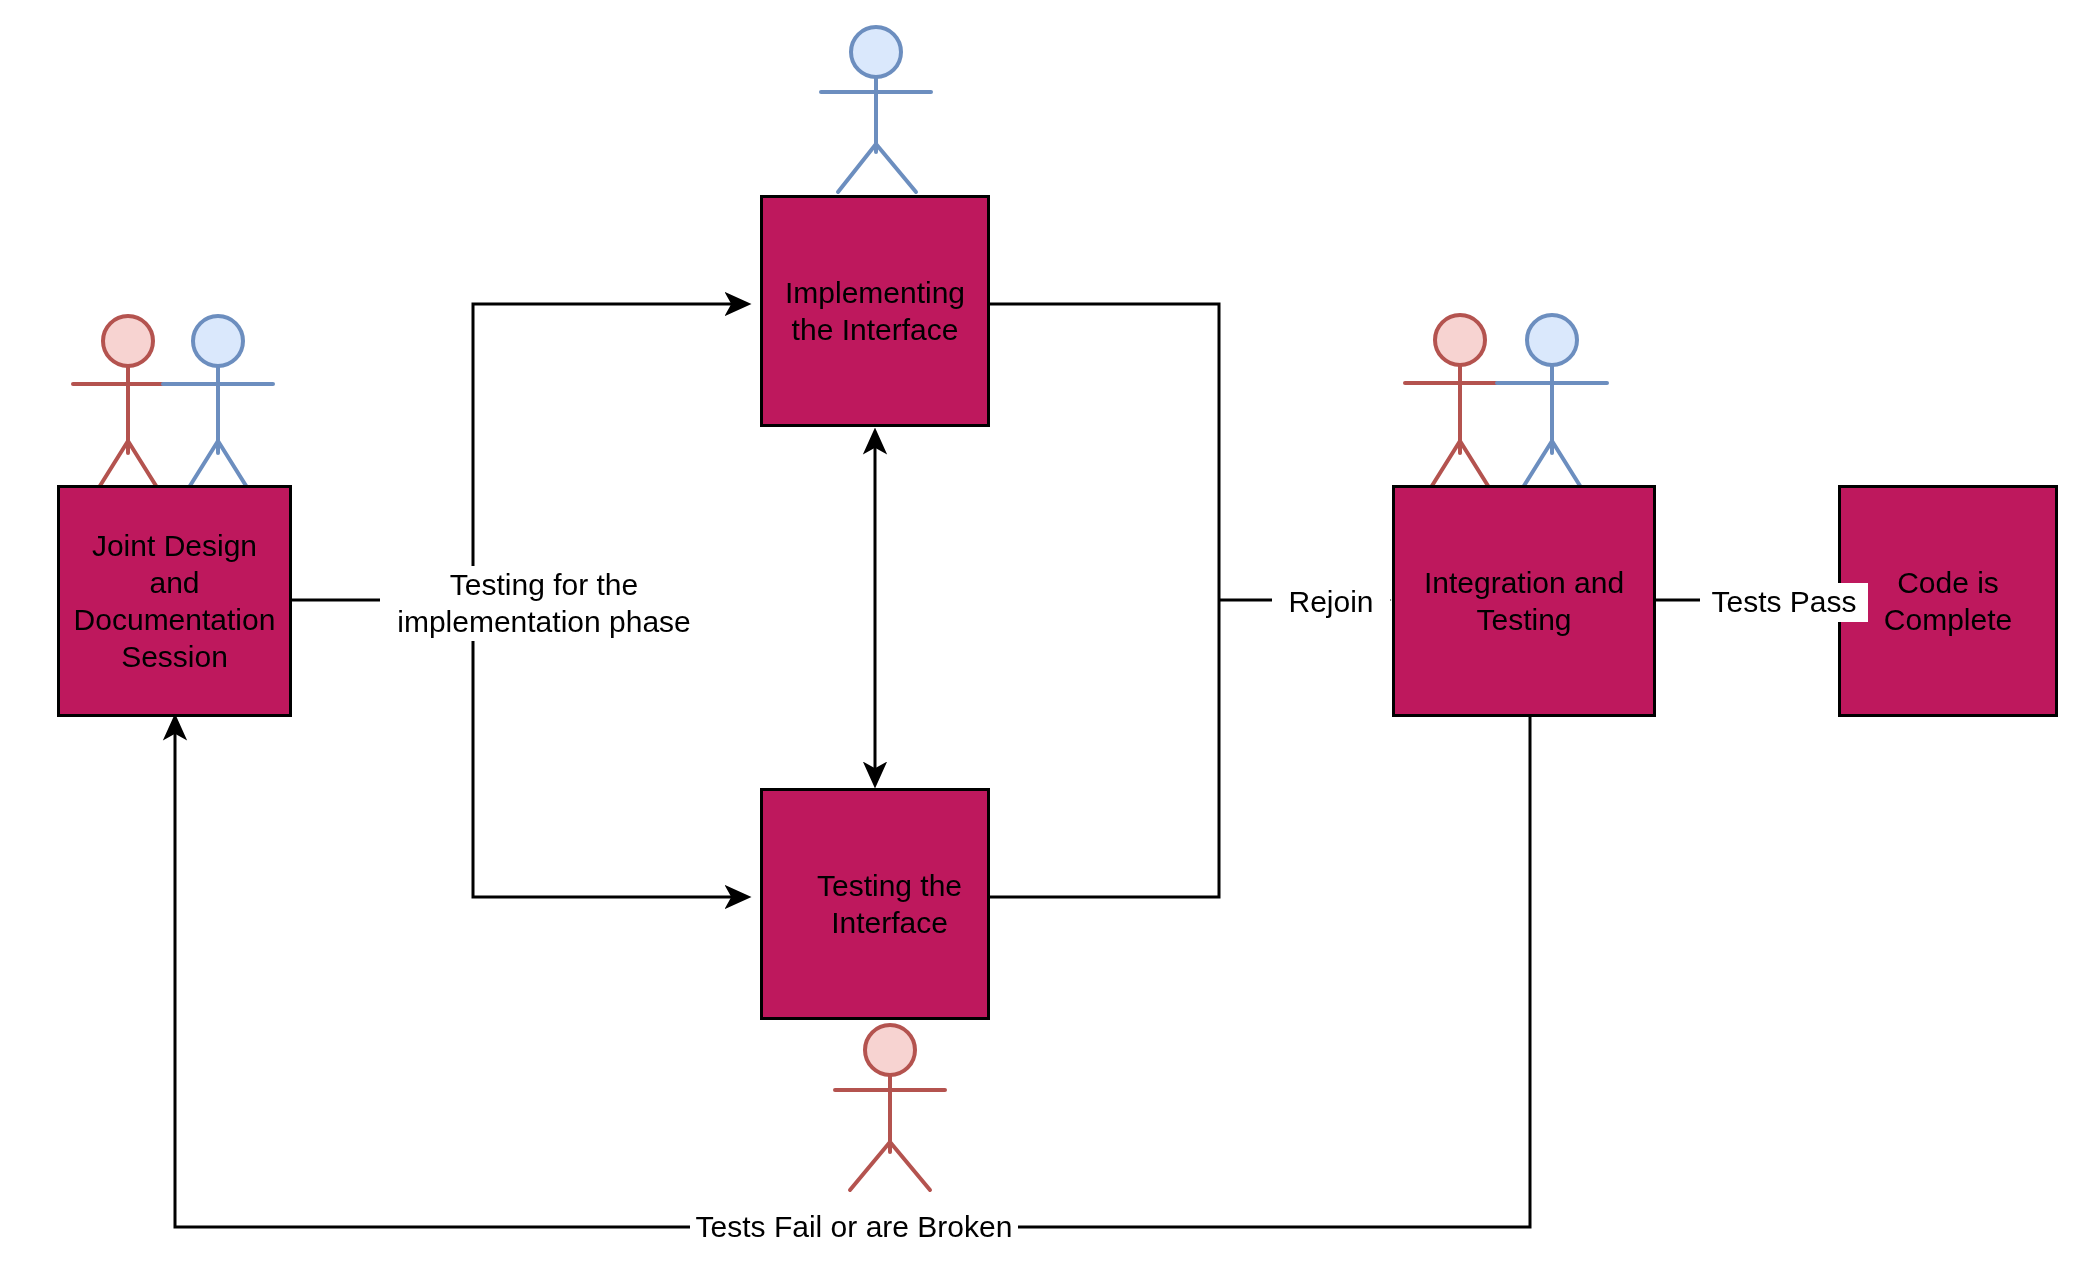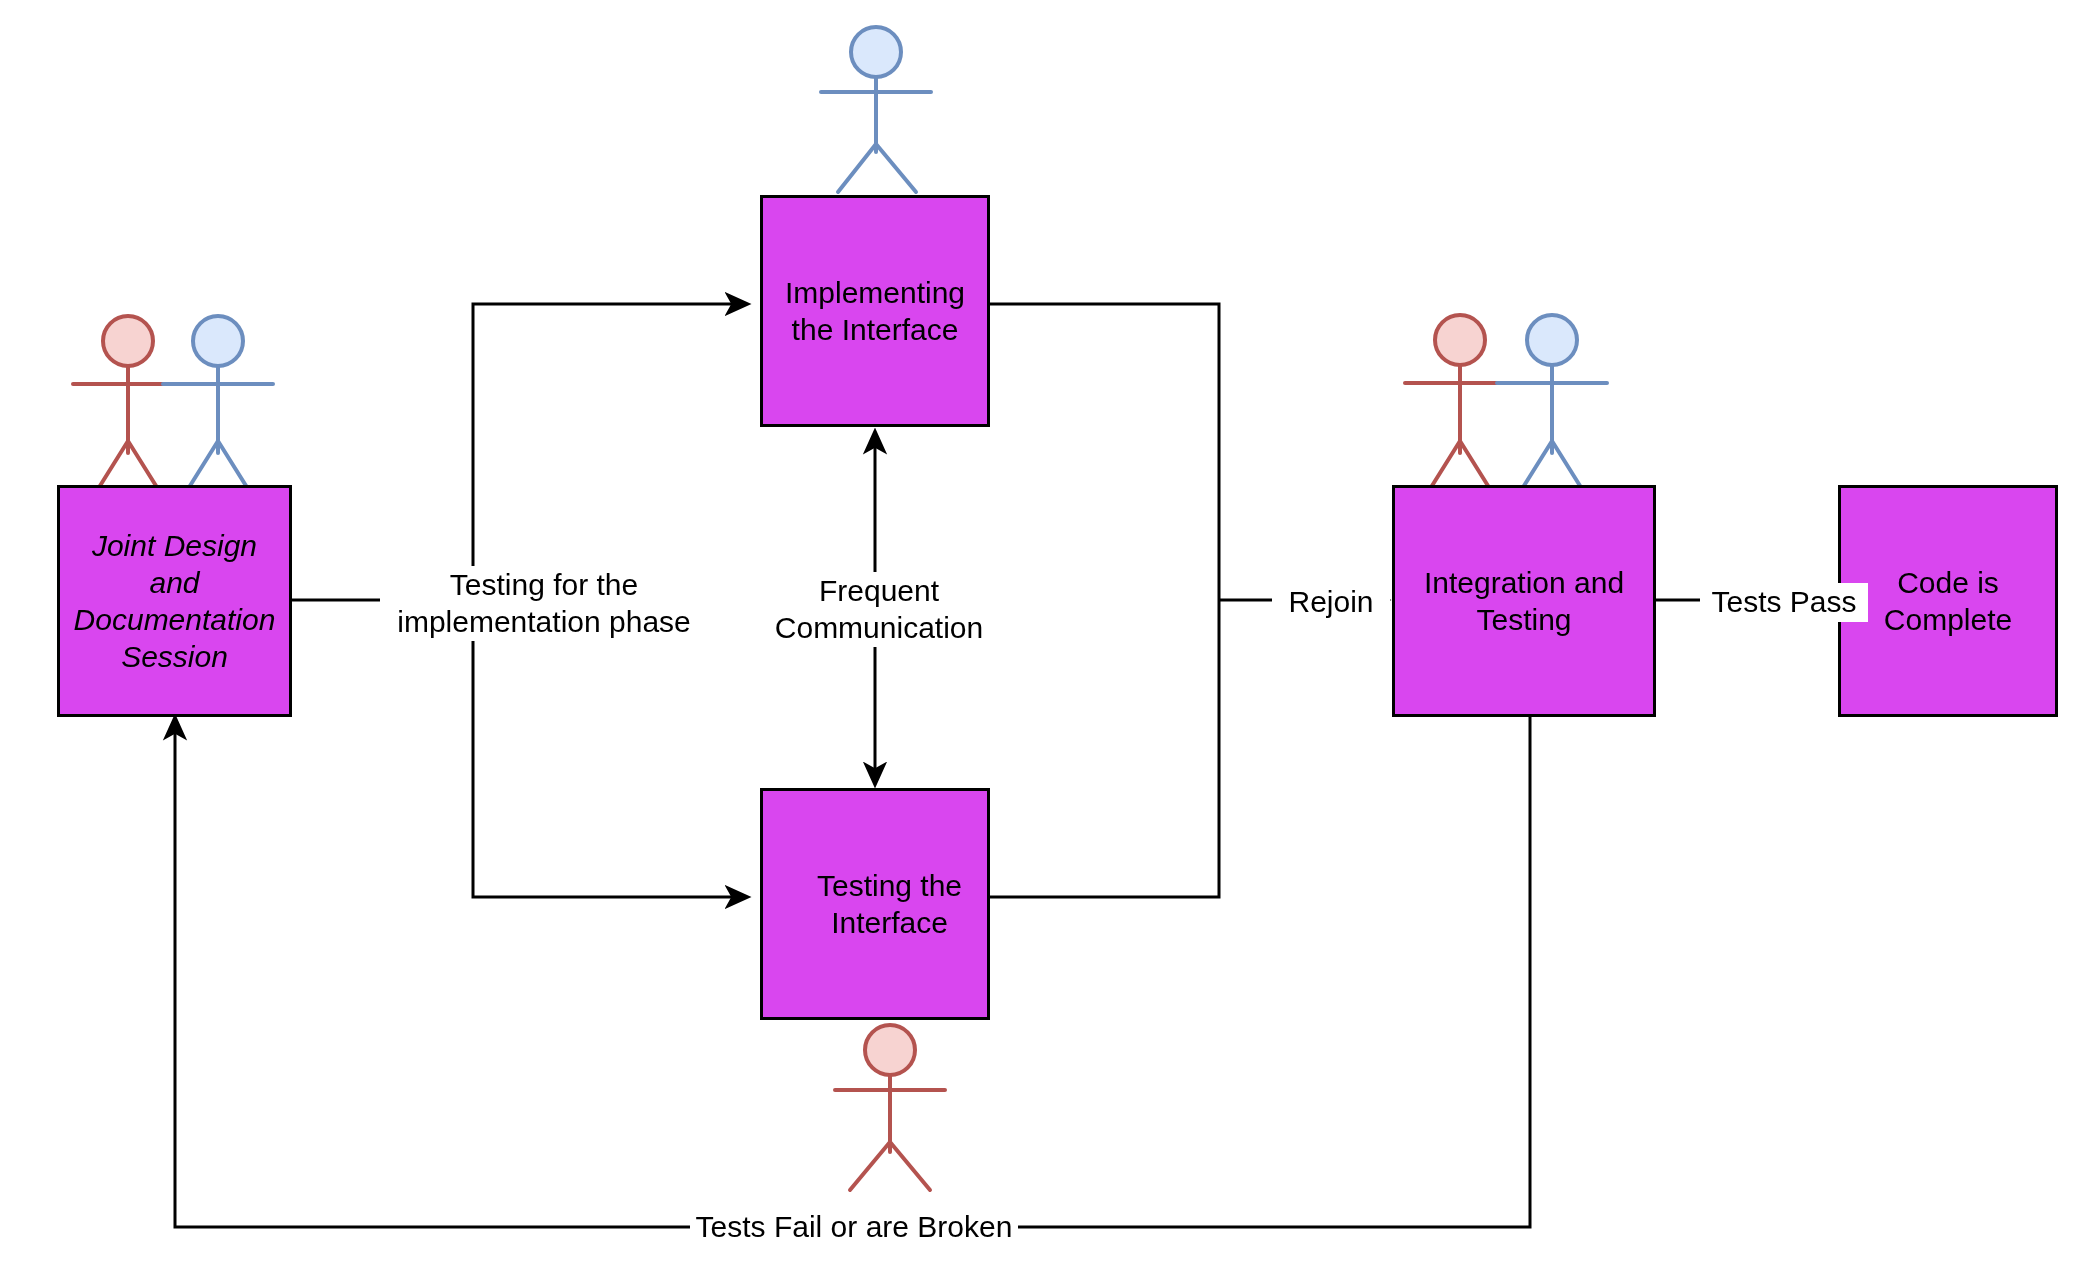--- a/index.html
+++ b/index.html
@@ -19,21 +19,21 @@
     position: absolute;
     left: 0;
     top: 0;
     width: 2073px;
     height: 1287px;
   }
   .node-box {
     position: absolute;
     box-sizing: border-box;
     border: 3px solid #000000;
-    background: #d946ef;
+    background: #be185d;
     display: flex;
     align-items: center;
     justify-content: center;
     text-align: center;
   }
   .node-label {
     font-family: "Liberation Sans", sans-serif;
     font-size: 30px;
     line-height: 1.24;
     color: #000000;
@@ -126,21 +126,21 @@
     </g>
     <g stroke="#6c8ebf" stroke-width="4" fill="none" stroke-linecap="round">
       <circle cx="1552" cy="340" r="25" fill="#dae8fc"></circle>
       <path d="M 1552 365 L 1552 453"></path>
       <path d="M 1497 383 L 1607 383"></path>
       <path d="M 1552 441 L 1512 505"></path>
       <path d="M 1552 441 L 1592 505"></path>
     </g>
   </svg>
 
-  <div class="node-box" style="left:57px; top:485px; width:235px; height:232px;font-style:italic;">
+  <div class="node-box" style="left:57px; top:485px; width:235px; height:232px;">
     <span class="node-label">Joint Design
 and
 Documentation
 Session</span>
   </div>
 
   <div class="node-box" style="left:760px; top:195px; width:230px; height:232px;">
     <span class="node-label">Implementing
 the Interface</span>
   </div>
@@ -156,22 +156,20 @@
   </div>
 
   <div class="node-box" style="left:1838px; top:485px; width:220px; height:232px;text-align:center;">
     <span class="node-label">Code is
 Complete</span>
   </div>
 
   <div class="edge-label" style="left:380px; top:566px; width:320px;">Testing for the
 implementation phase</div>
 
-  <div class="edge-label" style="left:745px; top:572px; width:260px;">Frequent
-Communication</div>
 
   <div class="edge-label" style="left:1272px; top:583px; width:110px;">Rejoin</div>
 
   <div class="edge-label" style="left:1700px; top:583px; width:160px;">Tests Pass</div>
 
   <div class="edge-label" style="left:690px; top:1208px; width:320px;">Tests Fail or are Broken</div>
 
 </div>
 
 </body></html>

